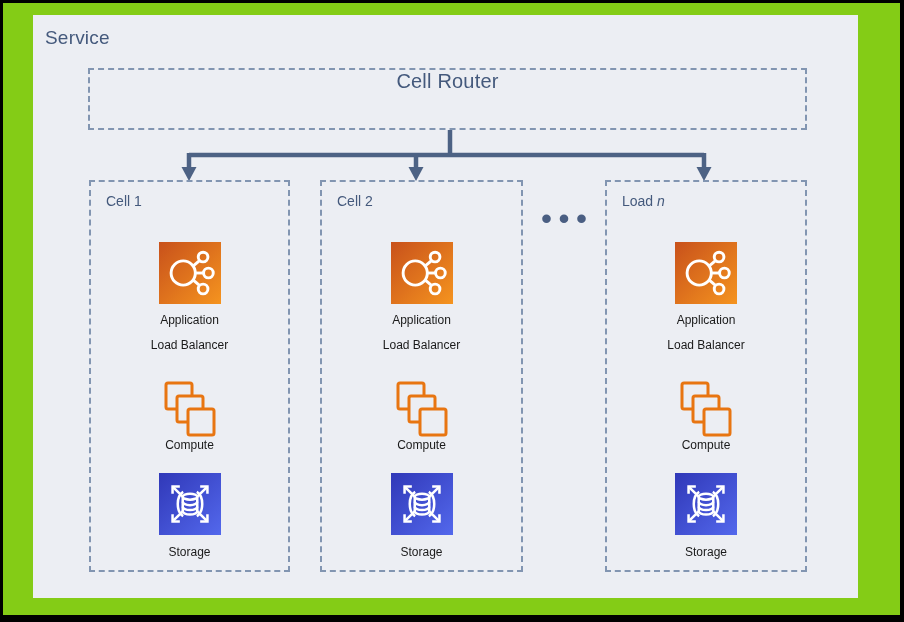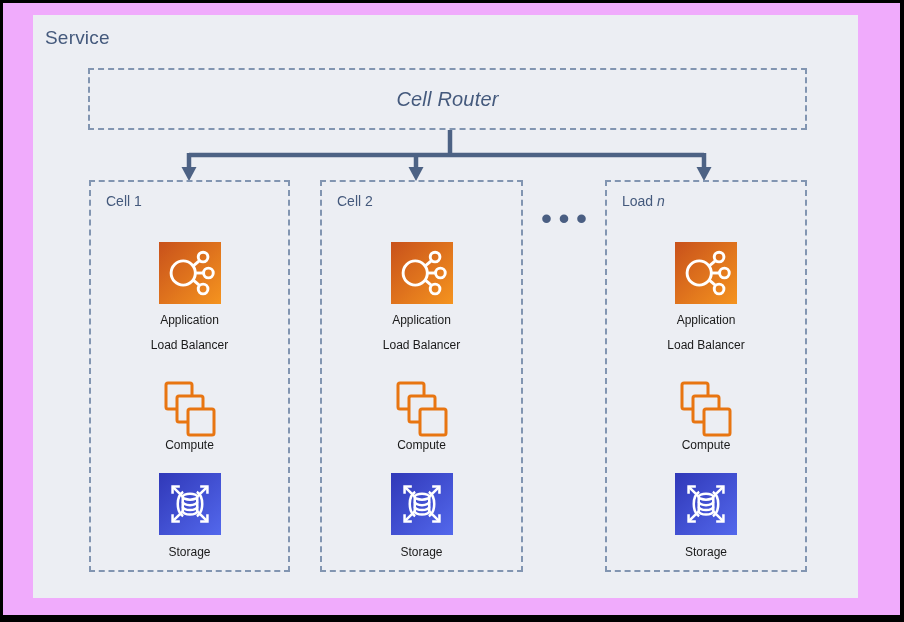--- a/index.html
+++ b/index.html
@@ -1,27 +1,27 @@
 <!DOCTYPE html>
 <html><head>
 <meta charset="utf-8">
 <style>
   * { margin: 0; padding: 0; box-sizing: border-box; }
   html, body { width: 904px; height: 622px; background: #ffffff; font-family: "Liberation Sans", sans-serif; }
-  #stage { position: relative; width: 904px; height: 622px; background: #f0abfc; overflow: hidden; }
+  #stage { position: relative; width: 904px; height: 622px; background: #84cc16; overflow: hidden; }
 
   
   .frame { position: absolute; inset: 0; border: 3px solid #000; border-right-width: 4px; border-bottom-width: 7px; pointer-events: none; z-index: 10; }
 
   
   .service-panel { position: absolute; left: 33px; top: 15px; width: 825px; height: 583px; background: #ECEEF3; }
   .service-label { position: absolute; left: 45px; top: 27px; font-size: 19px; color: #44597C; letter-spacing: 0.2px; }
 
   
-  .router-box { position: absolute; left: 88px; top: 68px; width: 719px; height: 62px; border: 2px dashed #8295B1; display: flex; align-items: center; justify-content: center; font-style: italic; }
+  .router-box { position: absolute; left: 88px; top: 68px; width: 719px; height: 62px; border: 2px dashed #8295B1; display: flex; align-items: flex-start; justify-content: center; }
   .router-label { font-size: 20px; color: #44597C; letter-spacing: 0.2px; }
 
   
   .connector-svg { position: absolute; left: 0; top: 0; width: 904px; height: 622px; pointer-events: none; }
 
   
   .cell { position: absolute; top: 180px; height: 392px; border: 2px dashed #8295B1; }
   .cell-1 { left: 89px;  width: 201px; }
   .cell-2 { left: 320px; width: 203px; text-decoration: underline; }
   .cell-n { left: 605px; width: 202px; }

